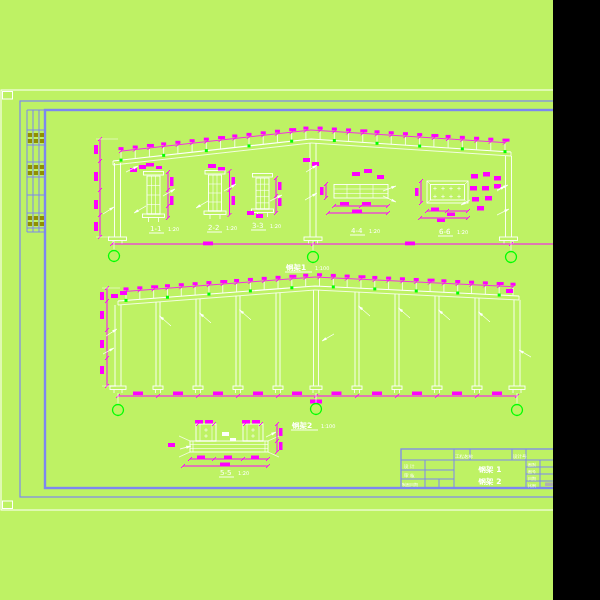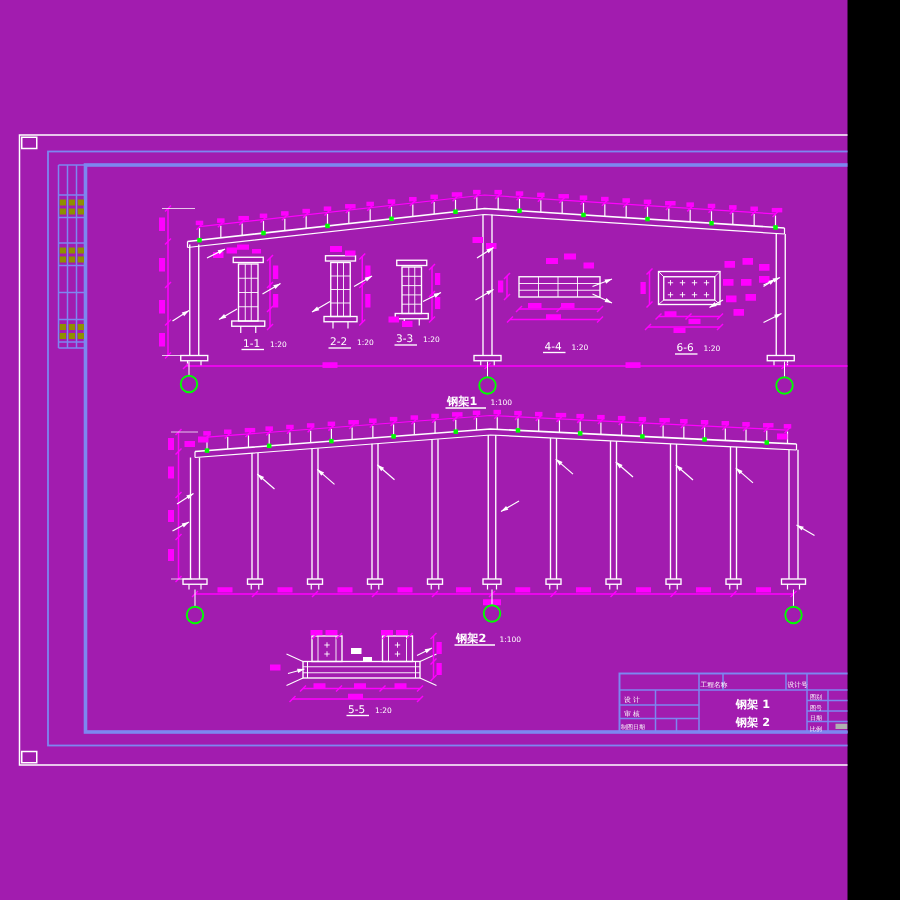--- a/index.html
+++ b/index.html
@@ -1,16 +1,16 @@
 <!DOCTYPE html>
 <html><head>
 <meta charset="utf-8">
 <style>
   html,body{margin:0;padding:0;background:#000;}
-  #stage{position:relative;width:553px;height:600px;background:#a21caf;overflow:hidden;padding-left:12px;}
+  #stage{position:relative;width:553px;height:600px;background:#bef264;overflow:hidden;}
   svg text{fill:#ffffff;font-family:"DejaVu Sans",sans-serif;}
   .ttl{font-weight:bold;}
 </style>
 </head>
 <body>
 
 <div id="stage">
 <svg id="cad" width="600" height="600" viewBox="0 0 600 600">
 
   <g>

